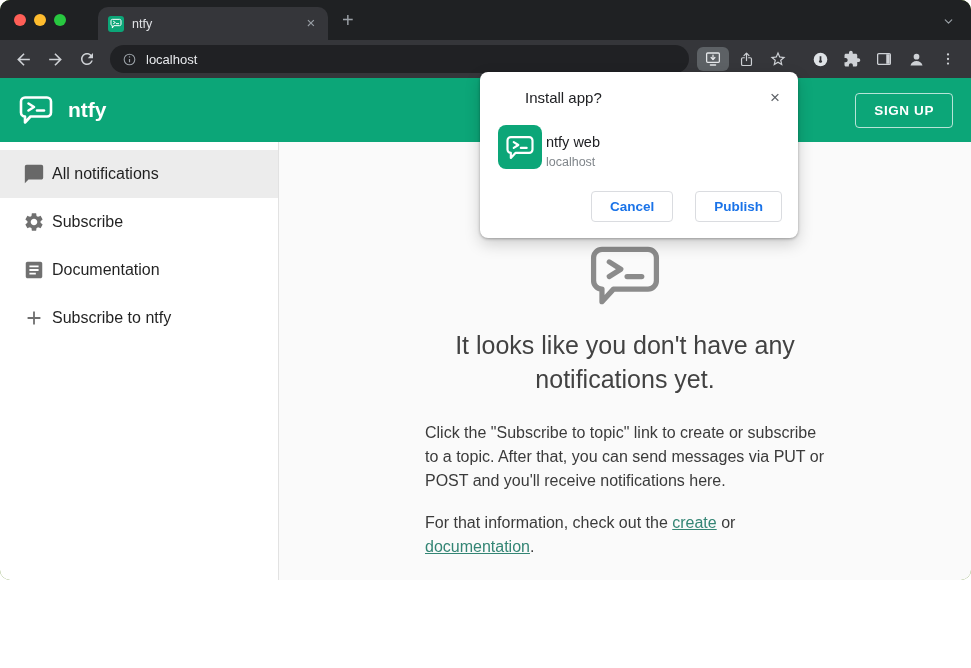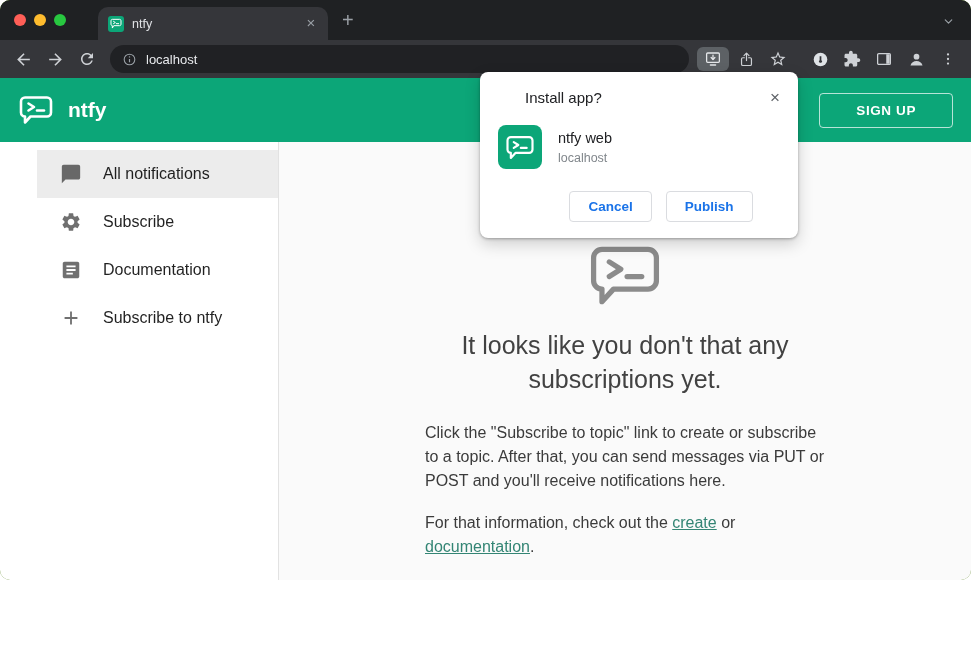--- a/index.html
+++ b/index.html
@@ -29,47 +29,47 @@
   .addressbar .url { color:#e8eaed; font-size:13px; }
   .site-info { color:#9aa0a6; display:flex; align-items:center; }
   .install-wrap { background:#5d6165; border-radius:6px; width:32px; height:24px; display:flex; align-items:center; justify-content:center; color:#e4e6e9; cursor:pointer; flex:0 0 auto; }
   .ext-group { margin-left:10px; display:flex; align-items:center; gap:2px; }
 
   
   .app-header { height:64px; background:#0ca678; display:flex; align-items:center; padding:0 18px; flex:0 0 auto; }
   .logo { color:#ffffff; display:flex; align-items:center; margin-right:14px; }
   .app-name { color:#ffffff; font-size:21px; font-weight:700; flex:1; }
   .signin { color:#ffffff; font-size:13.5px; font-weight:700; letter-spacing:0.6px; padding:9px 12px; margin-right:16px; cursor:pointer; border-radius:4px; }
-  .signup { color:#ffffff; font-size:13.5px; font-weight:700; letter-spacing:0.6px; padding:9px 36px; border:1px solid rgba(255,255,255,0.7); border-radius:4px; background:transparent; cursor:pointer; font-family:inherit;margin-left:40px; }
+  .signup { color:#ffffff; font-size:13.5px; font-weight:700; letter-spacing:0.6px; padding:9px 18px; border:1px solid rgba(255,255,255,0.7); border-radius:4px; background:transparent; cursor:pointer; font-family:inherit;margin-left:40px; }
 
   
   .content { flex:1; display:flex; min-height:0; }
   .sidebar { width:279px; background:#ffffff; border-right:1px solid #e2e2e2; padding-top:8px; flex:0 0 auto; }
-  .side-item { height:48px; display:flex; align-items:center; padding:0 16px 0 22px; gap:20px; cursor:pointer;margin-left:37px; }
+  .side-item { height:48px; display:flex; align-items:center; padding:0 16px 0 22px; gap:6px; cursor:pointer; }
   .side-item.selected { background:#ececec; }
   .side-icon { color:rgba(0,0,0,0.56); display:flex; align-items:center; width:24px; justify-content:center; flex:0 0 auto; }
   .side-label { font-size:16px; color:rgba(0,0,0,0.87); }
 
   .main { flex:1; background:#fafafa; display:flex; flex-direction:column; align-items:center; padding-top:100px; overflow:hidden; }
   .empty-icon { color:#8b8b8b; margin-bottom:20px; }
   .empty-heading { font-size:25px; font-weight:400; color:#424242; text-align:center; line-height:1.35; max-width:440px; margin:0 0 6px; }
   .empty-col { width:400px; }
   .empty-col p { font-size:16px; line-height:1.5; color:#3b3b3b; margin:18px 0 0; }
   .empty-col a { color:#338574; text-decoration:underline; cursor:pointer; }
 
   
   .install-dialog { position:absolute; left:480px; top:72px; width:318px; background:#ffffff; border-radius:8px; box-shadow:0 1px 3px rgba(0,0,0,0.3), 0 6px 16px rgba(0,0,0,0.18); z-index:50; }
   .dlg-title-row { display:flex; justify-content:space-between; align-items:flex-start; padding:17px 14px 4px 18px;margin-left:27px; }
   .dlg-title { font-size:15px; color:#202124; }
   .dlg-close { color:#5f6368; font-size:17px; line-height:14px; padding:2px 4px; cursor:pointer; }
-  .dlg-body { display:flex; align-items:center; gap:16px; padding:14px 18px 6px; }
+  .dlg-body { display:flex; align-items:flex-end; gap:4px; padding:14px 18px 6px; }
   .dlg-appicon { width:44px; height:44px; background:#0ca678; border-radius:8px; display:flex; align-items:center; justify-content:center; color:#ffffff; flex:0 0 auto; }
   .dlg-app-name { font-size:14.5px; color:#202124; margin-bottom:5px; }
   .dlg-origin { font-size:12.5px; color:#80868b; }
-  .dlg-actions { display:flex; justify-content:center; gap:14px; padding:16px 16px 16px;margin-left:44px; }
+  .dlg-actions { display:flex; justify-content:flex-end; gap:22px; padding:16px 16px 16px;margin-left:44px; }
   .dlg-btn { border:1px solid #dadce0; background:#ffffff; color:#1a73e8; font-size:13.5px; font-weight:700; border-radius:4px; padding:7px 18px; cursor:pointer; font-family:inherit; }
 
   svg { display:block; }
 </style>
 </head>
 <body>
 
 <div class="window">
 
   <div class="tabstrip">
@@ -229,21 +229,21 @@
     </div>
 
     <div class="main">
       <div class="empty-icon">
         <svg width="76" height="67" viewBox="0 0 36 32" fill="none" stroke="currentColor" stroke-width="2.5" stroke-linecap="round" stroke-linejoin="round">
           <path d="M12.5 22.5 H29 C31.2 22.5 33 20.7 33 18.5 V7.5 C33 5.3 31.2 3.5 29 3.5 H7 C4.8 3.5 3 5.3 3 7.5 V18.5 C3 20.7 4.8 22.5 7 22.5 V28.5 Z"></path>
           <path d="M10.5 9.5 L16 13 L10.5 16.5"></path>
           <path d="M19 16.5 H26"></path>
         </svg>
       </div>
-      <h2 class="empty-heading">It looks like you don't that any subscriptions yet.</h2>
+      <h2 class="empty-heading">It looks like you don't have any notifications yet.</h2>
       <div class="empty-col">
         <p>Click the "Subscribe to topic" link to create or subscribe to a topic. After that, you can send messages via PUT or POST and you'll receive notifications here.</p>
         <p><span>For that information, check out the </span><a>create</a><span> or </span><a>documentation</a><span>.</span></p>
       </div>
     </div>
 
   </div>
 
   <div class="install-dialog">
     <div class="dlg-title-row">

